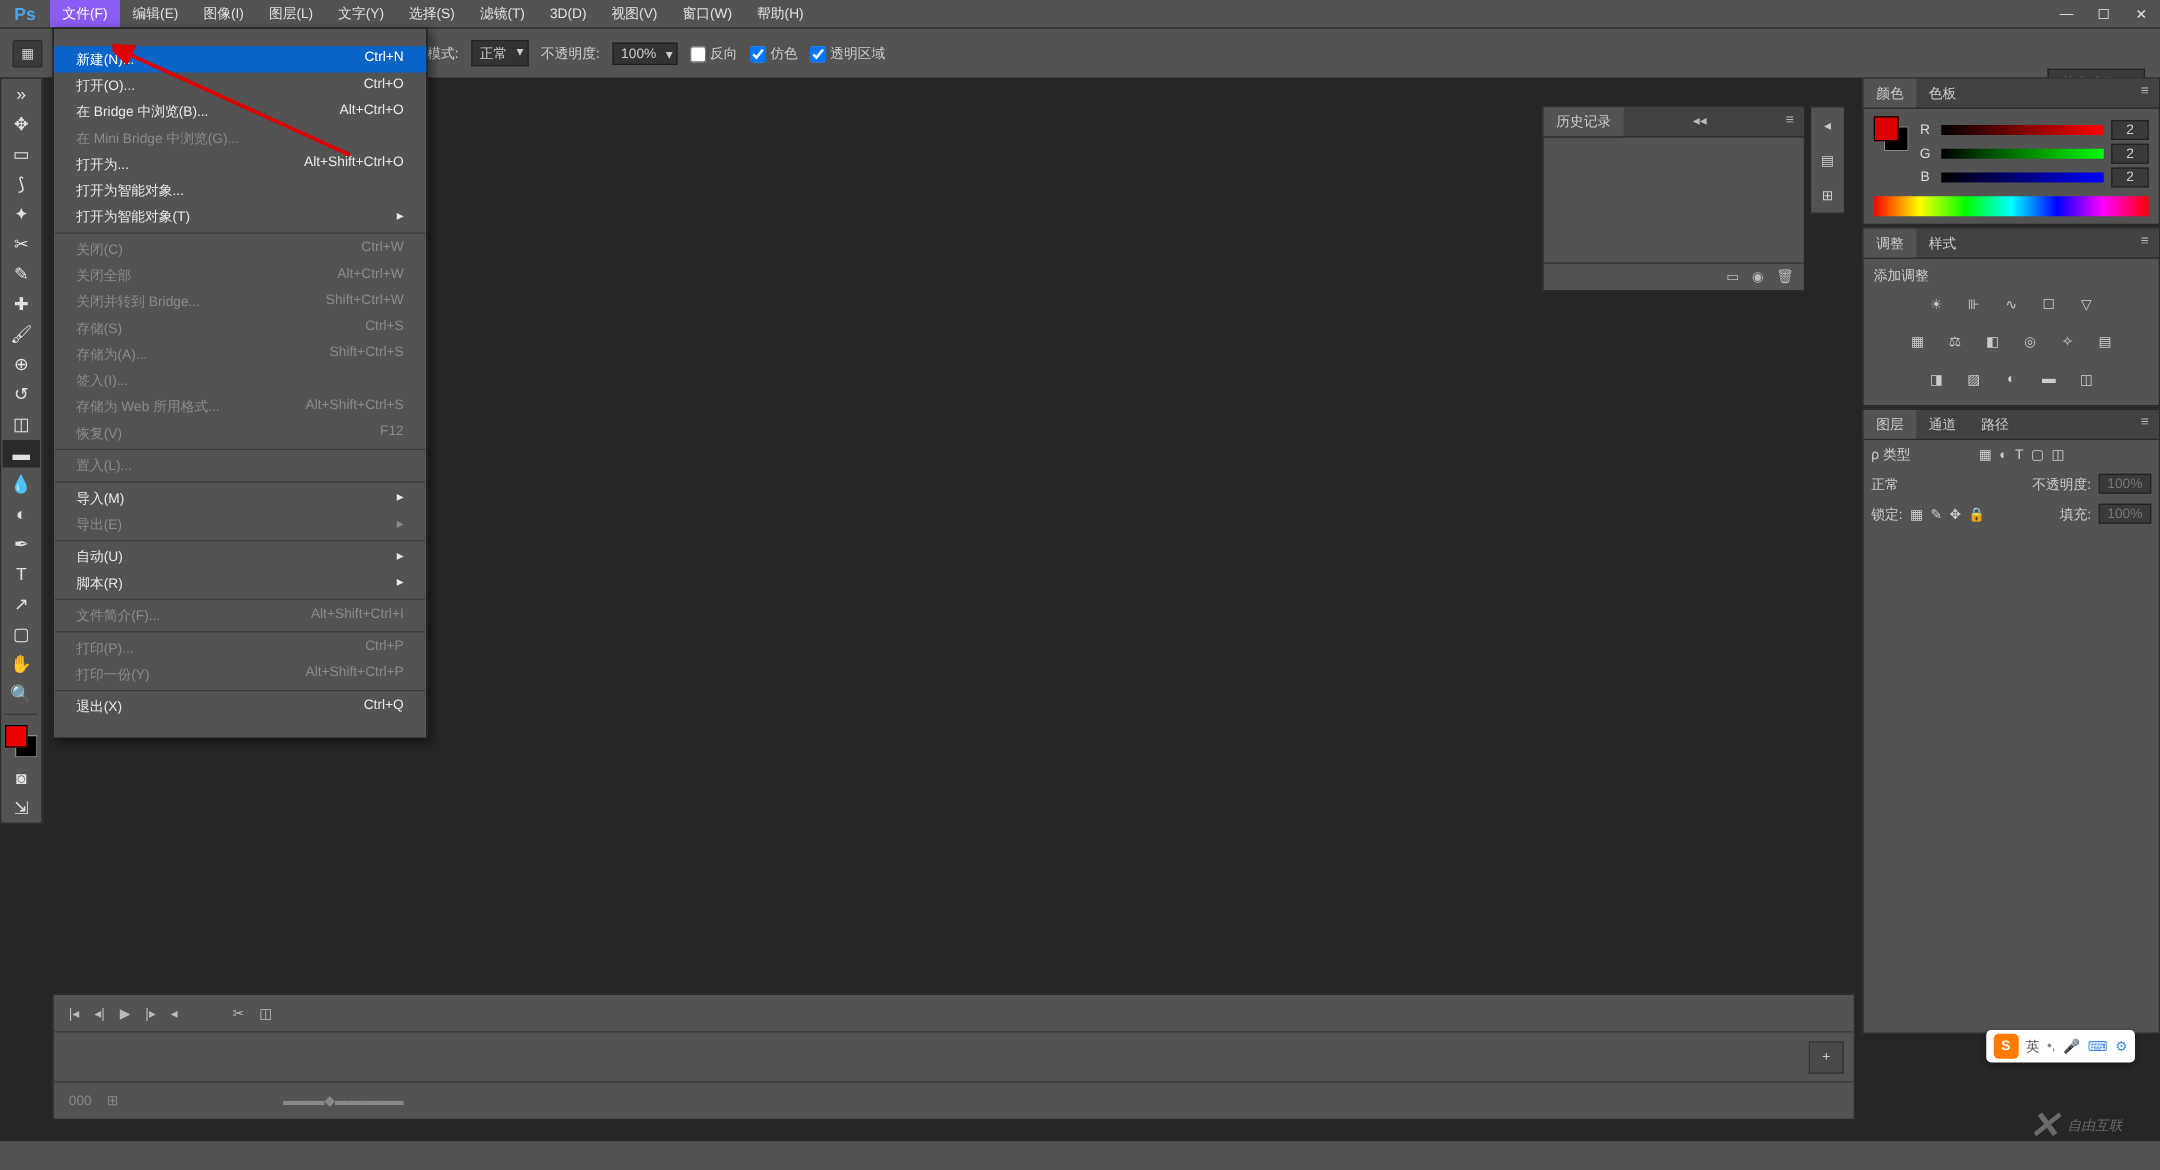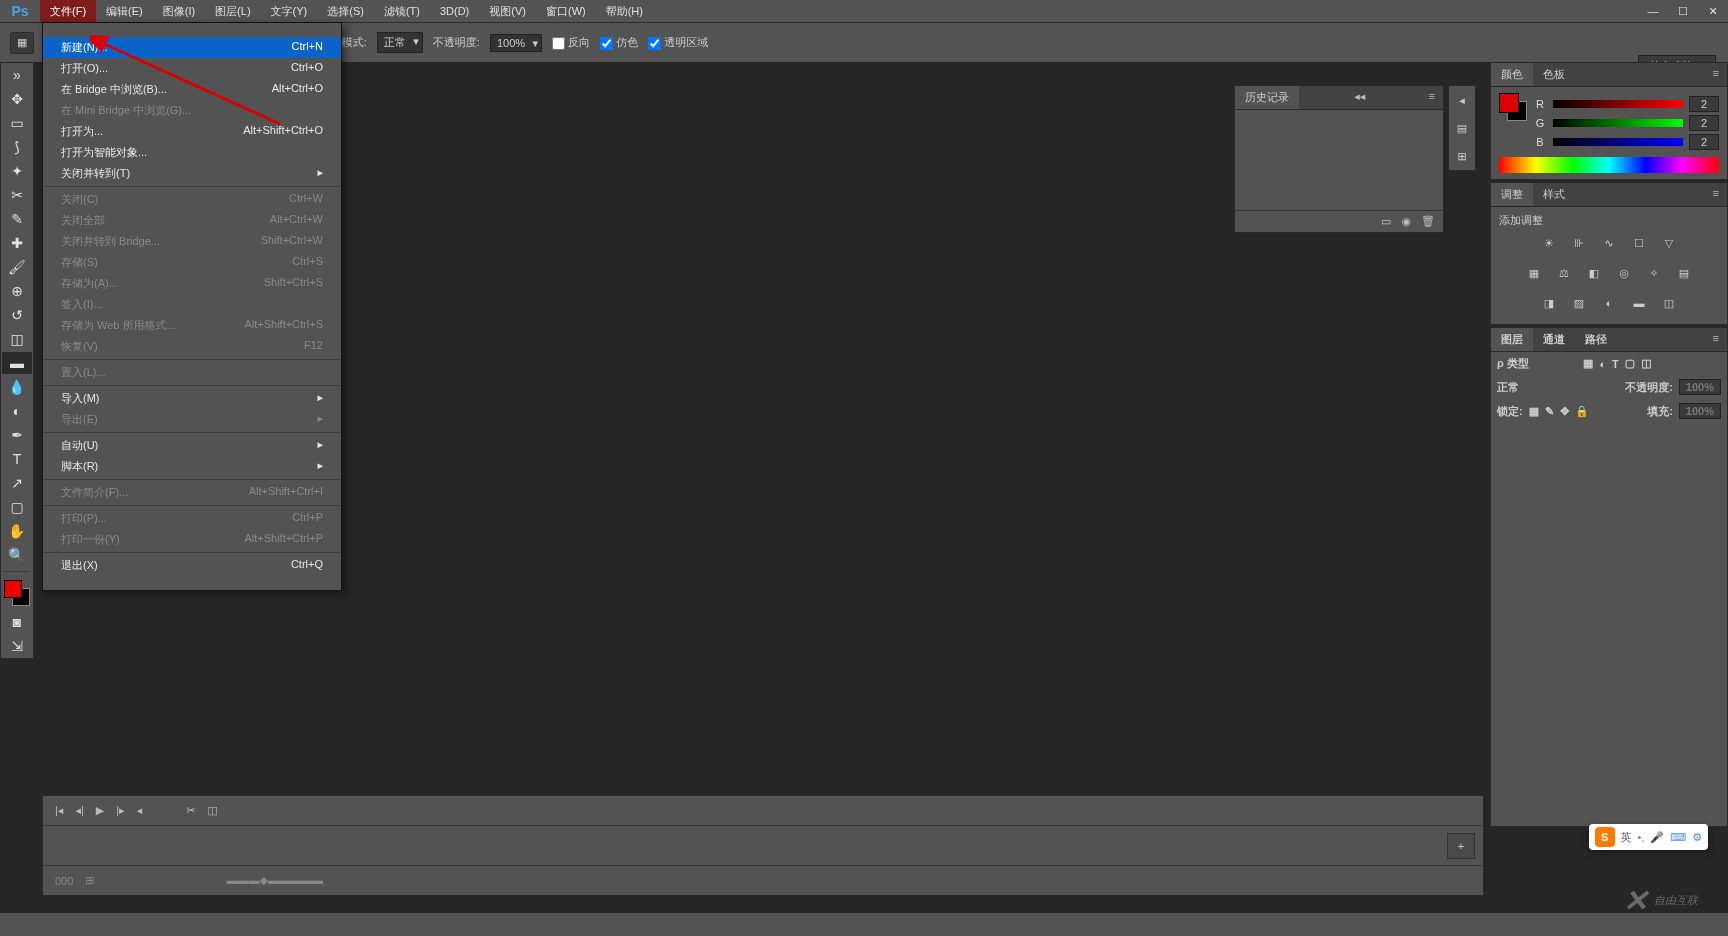--- a/index.html
+++ b/index.html
@@ -2,21 +2,21 @@
 <html><head>
 <meta charset="utf-8">
 <style>
 * { box-sizing: border-box; margin: 0; padding: 0; font-family: "Microsoft YaHei", sans-serif; font-size: 11px; }
 body { background: #262626; color: #ccc; width: 1728px; height: 936px; overflow: hidden; position: relative; }
 
 
 .menubar { height: 22px; background: #535353; display: flex; align-items: flex-start; }
 .menubar .ps-icon { width: 40px; height: 22px; display: flex; align-items: center; justify-content: center; color:#4aa5e8;font-weight:bold;font-size:14px;}
 .menubar .menu-item { padding: 0 10px; height: 22px; line-height: 22px; color: #e0e0e0; cursor: default; }
-.menubar .menu-item.active { background: #7f1d1d; color: #fff; }
+.menubar .menu-item.active { background: #8b5cf6; color: #fff; }
 .win-controls { margin-left: auto; display: flex; }
 .win-controls div { width: 30px; height: 22px; display:flex;align-items:center;justify-content:center;color:#e0e0e0;}
 
 
 .optbar { height: 40px; background: #535353; border-top:1px solid #2d2d2d;display: flex; align-items: center; gap: 10px; padding: 0 10px; position: relative; }
 .optbar .chip { height: 22px; background: #3a3a3a; border: 1px solid #2a2a2a; display: flex; align-items: center; padding: 0 6px; border-radius: 2px; }
 .optbar label { color: #ccc; }
 .optbar .sel { background:#333; border:1px solid #222; padding:2px 16px 2px 6px; position:relative;}
 .optbar .sel::after{content:"▾";position:absolute;right:3px;top:2px;color:#ccc;}
 .optbar input[type=checkbox]{vertical-align:middle;}
@@ -153,21 +153,21 @@
     </div>
     <div class="mi">
       <span>打开为...</span>
       <span>Alt+Shift+Ctrl+O</span>
     </div>
     <div class="mi">
       <span>打开为智能对象...</span>
       <span></span>
     </div>
     <div class="mi">
-      <span>关闭并转到(T)</span>
+      <span>打开为智能对象(T)</span>
       <span class="sub"></span>
     </div>
     <div class="sep"></div>
     <div class="mi disabled">
       <span>关闭(C)</span>
       <span>Ctrl+W</span>
     </div>
     <div class="mi disabled">
       <span>关闭全部</span>
       <span>Alt+Ctrl+W</span>
@@ -351,21 +351,21 @@
       <div class="adj-icons">
         <div class="ai">◨</div>
         <div class="ai">▨</div>
         <div class="ai">◐</div>
         <div class="ai">▬</div>
         <div class="ai">◫</div>
       </div>
     </div>
   </div>
 
-  <div class="panel" style="flex:1;min-height:500px;font-weight:bold;">
+  <div class="panel" style="flex:1;min-height:500px;">
     <div class="tabs">
       <div class="tab active">图层</div>
       <div class="tab">通道</div>
       <div class="tab">路径</div>
       <div class="menu">≡</div>
     </div>
     <div class="layer-bar">
       <div class="sel">ρ <span>类型</span></div>
       <span>▦</span>
       <span>◐</span>

